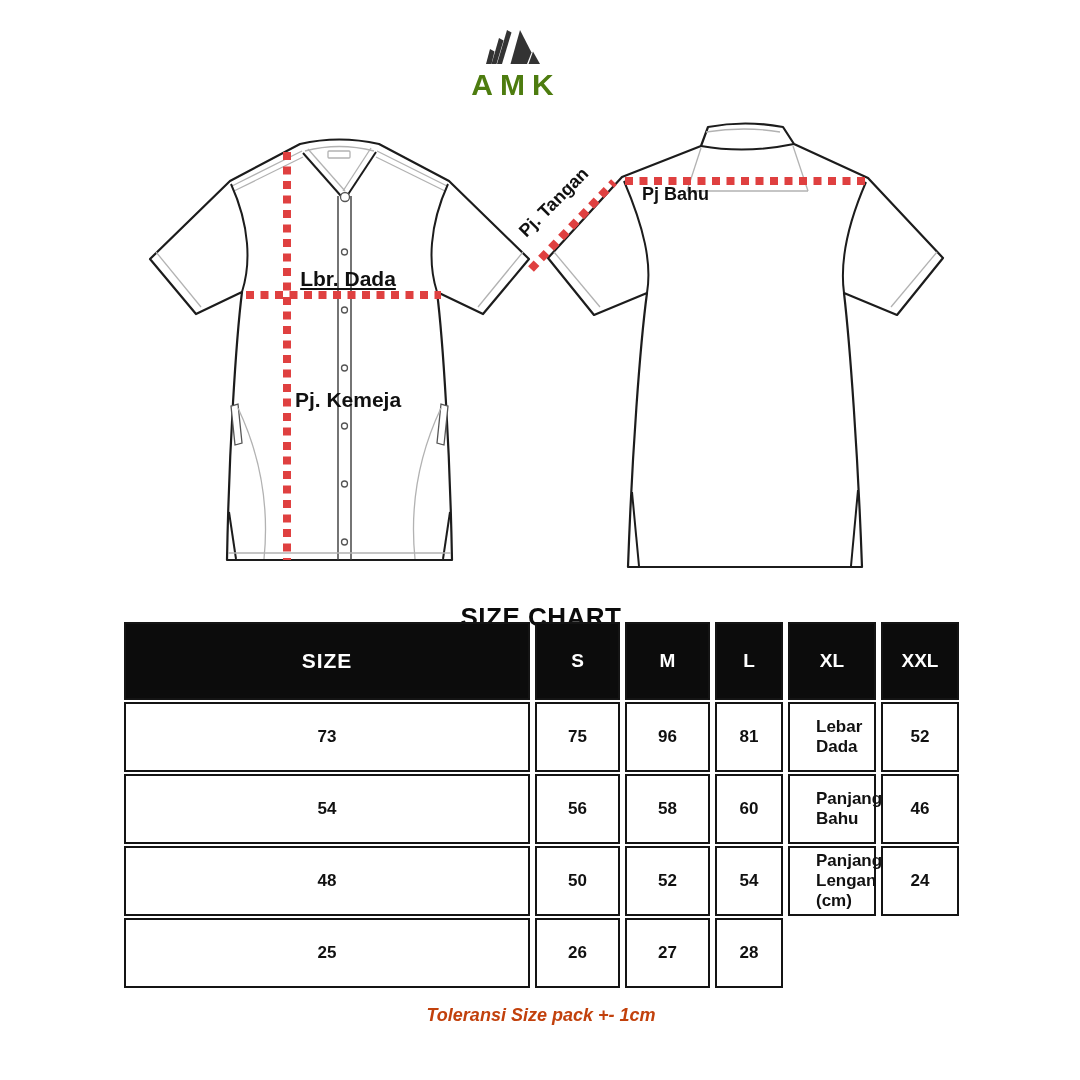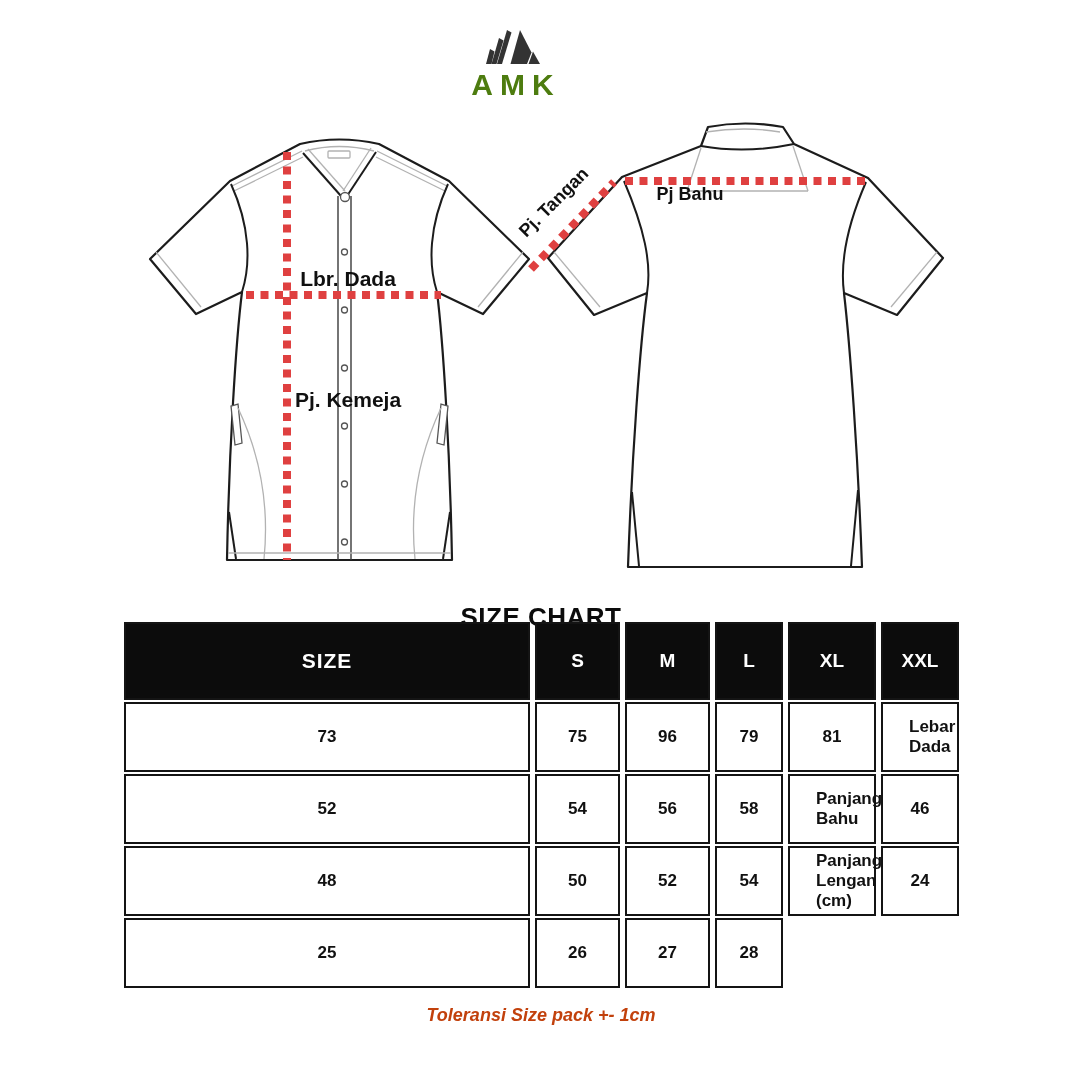--- a/index.html
+++ b/index.html
@@ -6,24 +6,24 @@
   #canvas{
     position:relative;width:1080px;height:1080px;background:#ffffff;overflow:hidden;
     font-family:"Liberation Sans",sans-serif;color:#111;
   }
   
   .logo{position:absolute;left:455px;top:30px;width:116px;text-align:center;}
   .logo svg{display:block;margin:0 auto;}
   .brand-name{margin-top:3px;font-size:30px;font-weight:800;letter-spacing:7px;color:#4d7c0f;padding-left:6px;}
   
   .m-label{position:absolute;font-weight:700;color:#101010;white-space:nowrap;text-align:center;}
-  .lbl-dada{left:288px;top:267px;width:120px;font-size:21px;}
+  .lbl-dada{left:288px;top:267px;width:120px;font-size:21px;text-decoration:underline;}
   .lbl-kemeja{left:286px;top:388px;width:124px;font-size:21px;}
   .lbl-tangan{left:492px;top:192px;width:124px;font-size:18px;transform:rotate(-45deg);}
-  .lbl-bahu{left:642px;top:184px;width:96px;font-size:18px;text-align:center;}
+  .lbl-bahu{left:642px;top:184px;width:96px;font-size:18px;text-align:left;}
   
   .chart-title{position:absolute;left:124px;top:590px;width:834px;text-align:center;
     font-size:26px;font-weight:800;letter-spacing:0.5px;color:#0c0c0c;margin-top:12px;}
   .size-table{
     position:absolute;left:124px;top:622px;width:834px;
     display:grid;grid-template-columns:406px 85px 85px 68px 88px 78px;
     grid-template-rows:78px 70px 70px 70px 70px;column-gap:5px;row-gap:2px;
   }
   .cell{border:2px solid #141414;background:#ffffff;display:flex;align-items:center;justify-content:center;
     font-weight:700;font-size:17px;color:#111;}
@@ -147,28 +147,28 @@
     <div class="cell head size-col">SIZE</div>
     <div class="cell head">S</div>
     <div class="cell head">M</div>
     <div class="cell head">L</div>
     <div class="cell head">XL</div>
     <div class="cell head">XXL</div>
 
     <div class="cell">73</div>
     <div class="cell">75</div>
     <div class="cell">96</div>
-    <div class="cell">79</div>
     <div class="cell">81</div>
 
     <div class="cell label">Lebar Dada</div>
     <div class="cell">52</div>
     <div class="cell">54</div>
     <div class="cell">56</div>
     <div class="cell">58</div>
+    <div class="cell">60</div>
 
     <div class="cell label">Panjang Bahu</div>
     <div class="cell">46</div>
     <div class="cell">48</div>
     <div class="cell">50</div>
     <div class="cell">52</div>
     <div class="cell">54</div>
 
     <div class="cell label">Panjang Lengan (cm)</div>
     <div class="cell">24</div>

